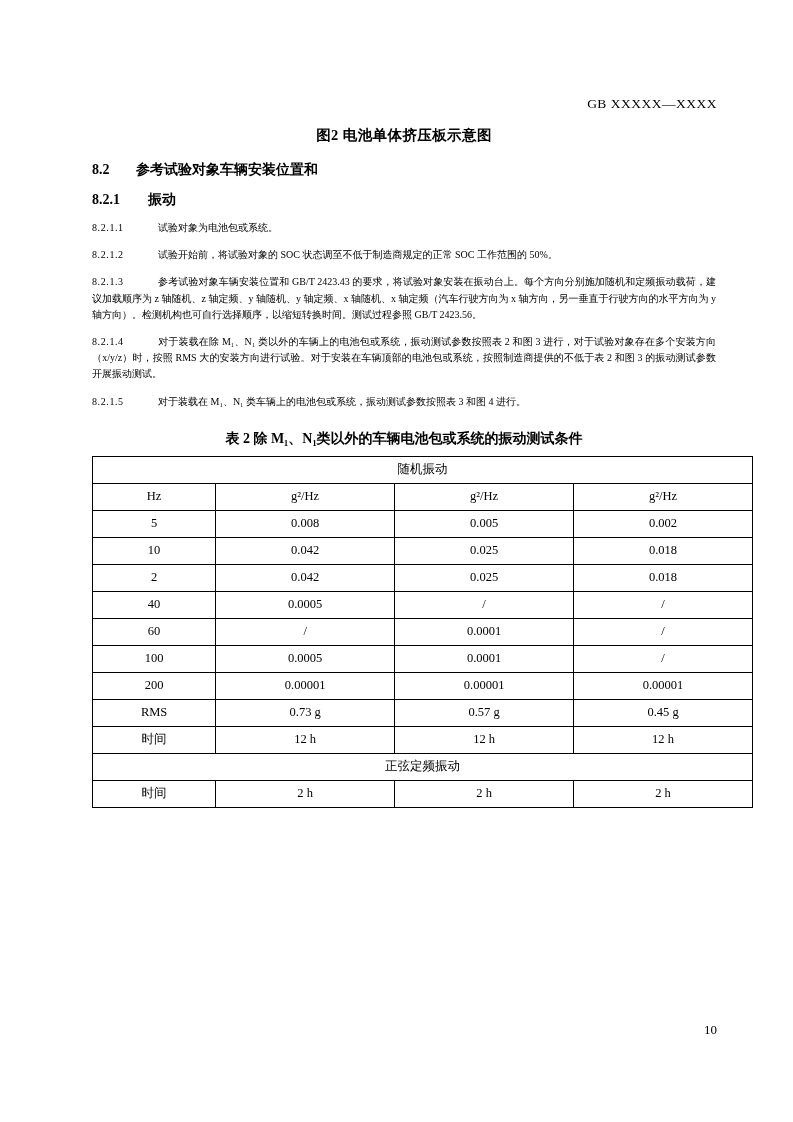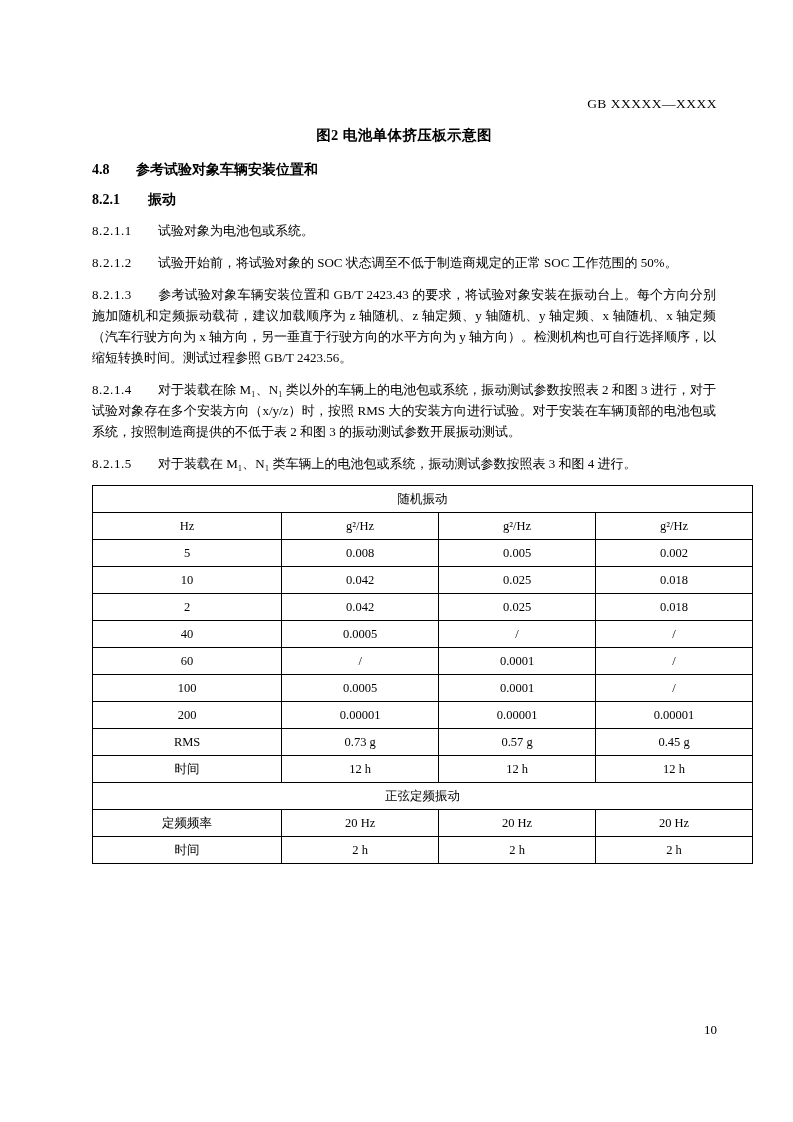--- a/index.html
+++ b/index.html
@@ -55,21 +55,21 @@
   .h3 {
     font-size: 14px;
     font-weight: bold;
     margin: 12px 0 10px 0;
   }
   .h3 .num {
     display: inline-block;
     min-width: 56px;
   }
   p.para {
-    font-size: 13px;
+    font-size: 10px;
     line-height: 1.62;
     margin: 11px 0;
     text-align: justify;
     text-justify: inter-ideograph;
   }
   p.para .pnum {
     display: inline-block;
     min-width: 66px;
     letter-spacing: 0.6px;
   }
@@ -116,21 +116,21 @@
 
   <div class="header">
     <span>GB XXXXX—XXXX</span>
   </div>
 
   <div class="content">
 
     <div class="fig-title">图2  电池单体挤压板示意图</div>
 
     <div class="h2">
-      <span class="num">4.8</span><span>参考试验对象车辆安装位置和</span>
+      <span class="num">8.2</span><span>参考试验对象车辆安装位置和</span>
     </div>
 
     <div class="h3">
       <span class="num">8.2.1</span><span>振动</span>
     </div>
 
     <p class="para">
       <span class="pnum">8.2.1.1</span><span class="ptext">试验对象为电池包或系统。</span>
     </p>
 
@@ -143,20 +143,21 @@
     </p>
 
     <p class="para">
       <span class="pnum">8.2.1.4</span><span class="ptext">对于装载在除 M₁、N₁ 类以外的车辆上的电池包或系统，振动测试参数按照表 2 和图 3 进行，对于试验对象存在多个安装方向（x/y/z）时，按照 RMS 大的安装方向进行试验。对于安装在车辆顶部的电池包或系统，按照制造商提供的不低于表 2 和图 3 的振动测试参数开展振动测试。</span>
     </p>
 
     <p class="para">
       <span class="pnum">8.2.1.5</span><span class="ptext">对于装载在 M₁、N₁ 类车辆上的电池包或系统，振动测试参数按照表 3 和图 4 进行。</span>
     </p>
 
+    <div class="tbl-caption">表 2  除 M₁、N₁类以外的车辆电池包或系统的振动测试条件</div>
 
     <table class="vib">
       <tbody>
         <tr>
           <td class="section" colspan="4">随机振动</td>
         </tr>
         <tr>
           <td class="hdr">Hz</td>
           <td class="hdr">g²/Hz</td>
           <td class="hdr">g²/Hz</td>
@@ -216,26 +217,20 @@
           <td>12 h</td>
           <td>12 h</td>
           <td>12 h</td>
         </tr>
 
         <tr>
           <td class="section" colspan="4">正弦定频振动</td>
         </tr>
 
         <tr>
-          <td>定频频率</td>
-          <td>20 Hz</td>
-          <td>20 Hz</td>
-          <td>20 Hz</td>
-        </tr>
-        <tr>
           <td>时间</td>
           <td>2 h</td>
           <td>2 h</td>
           <td>2 h</td>
         </tr>
       </tbody>
     </table>
 
   </div>
 

